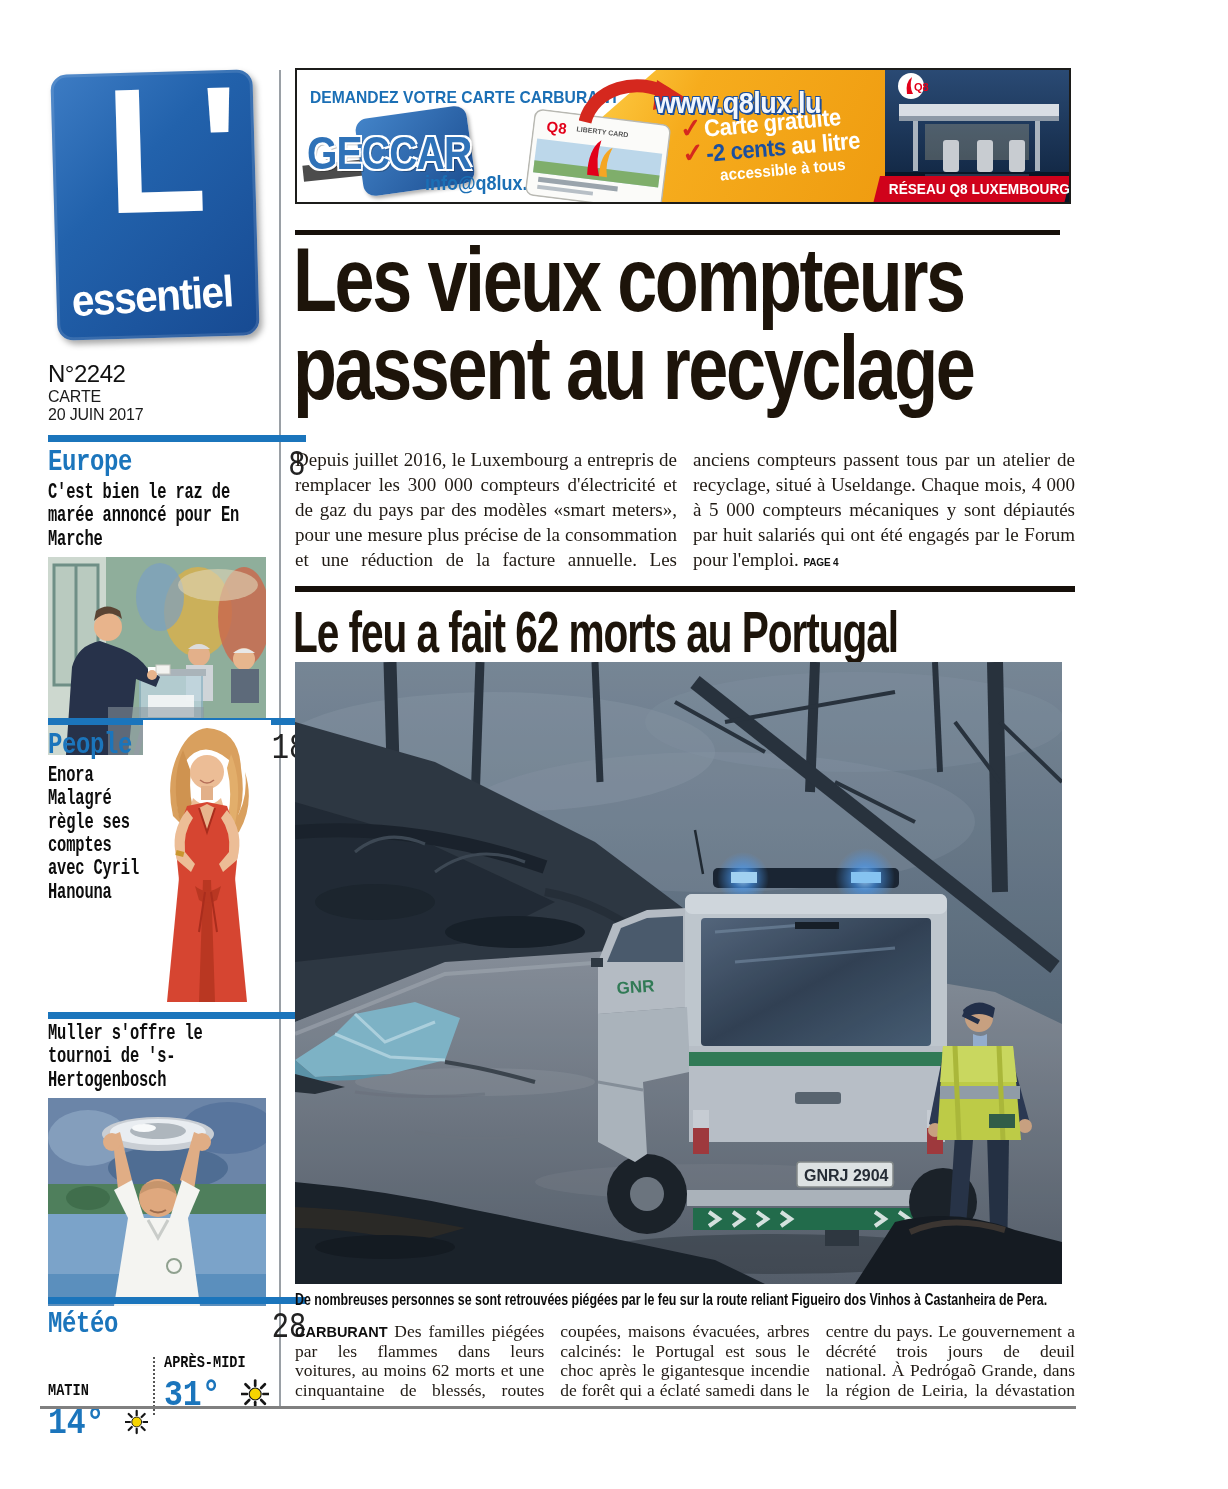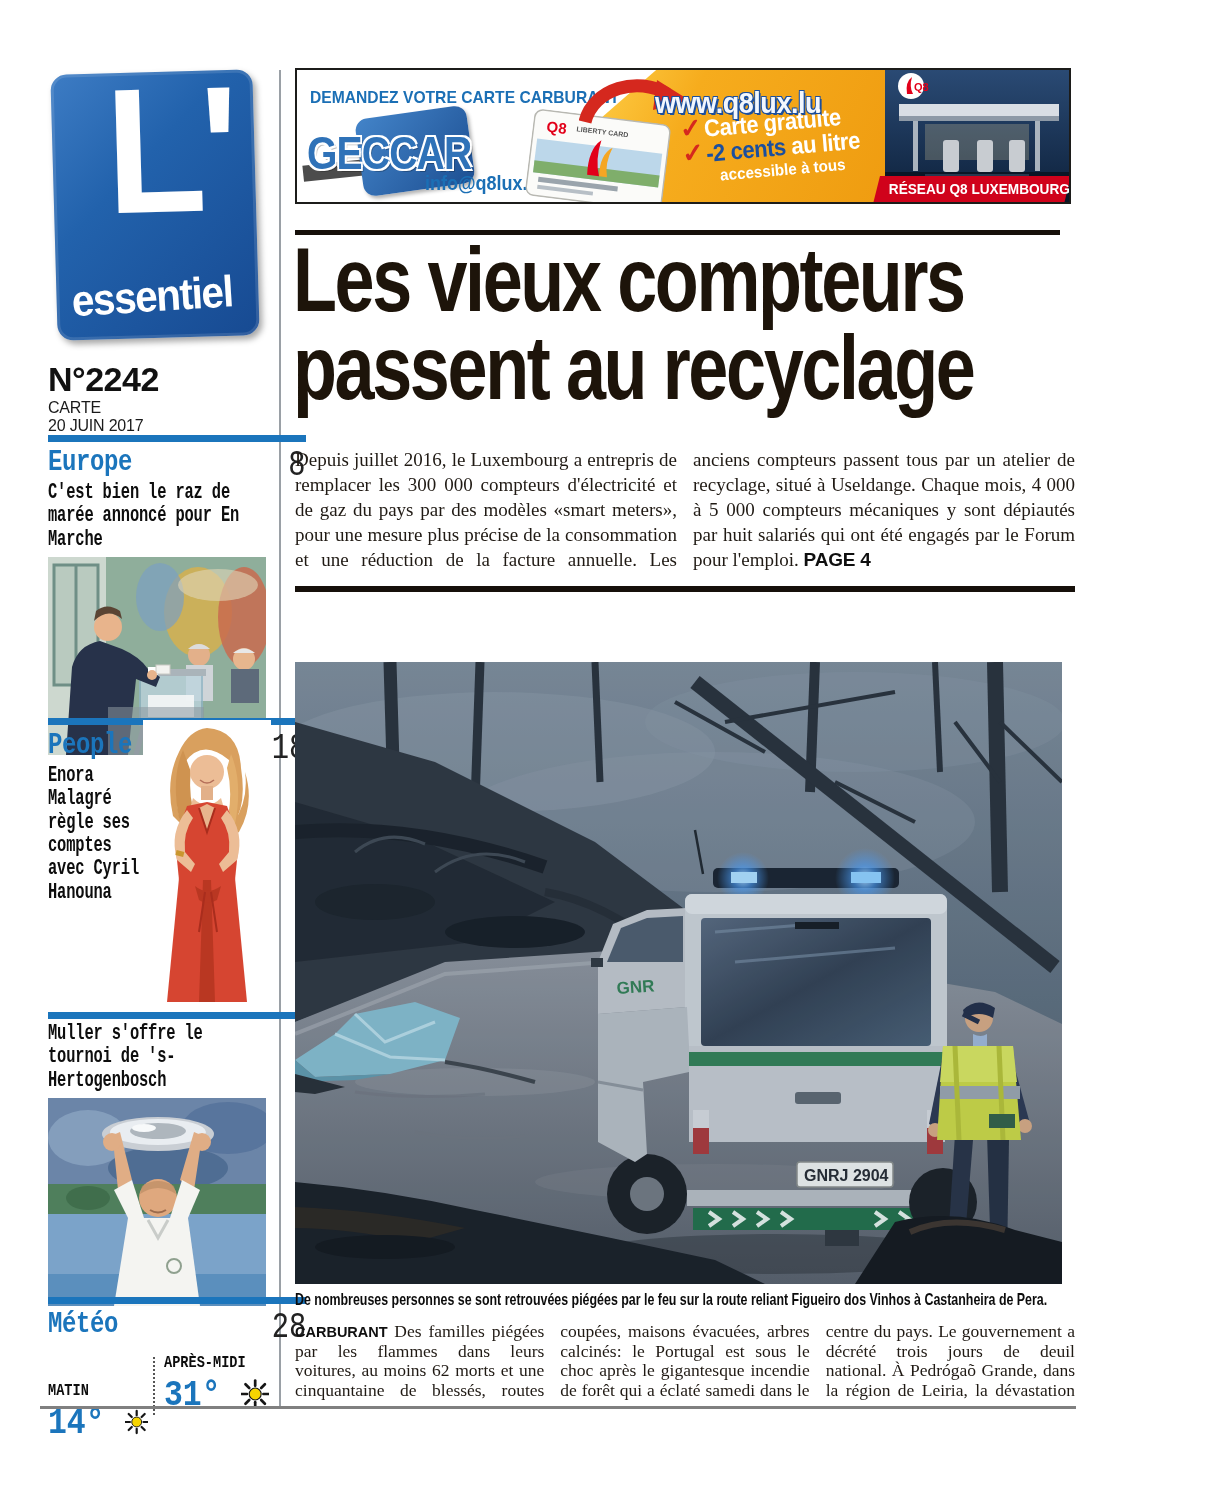--- a/index.html
+++ b/index.html
@@ -11,21 +11,21 @@
 
   
   #logo{left:54px;top:72px;width:202px;height:266px;border-radius:16px;
         background:linear-gradient(135deg,#3d7cc4 0%,#2262ac 38%,#174a92 100%);
         transform:rotate(-1.6deg);box-shadow:3px 4px 6px rgba(0,0,0,.35), inset 0 0 0 3px rgba(255,255,255,.12);}
   #logo .logo-l{position:absolute;left:48px;top:-24px;font-size:178px;font-weight:bold;color:#fff;
         letter-spacing:-6px;transform:scaleX(.92);}
   #logo .logo-word{position:absolute;left:16px;bottom:14px;font-size:44px;font-weight:bold;color:#fff;
         letter-spacing:-1.5px;transform:rotate(-2deg) scaleX(.92);transform-origin:0 100%;}
   #issue{left:48px;top:360px;line-height:1.15;}
-  #issue .num{font-size:34px;font-weight:bold;letter-spacing:-.5px;}
+  #issue .num{font-size:24px;font-weight:normal;letter-spacing:-.5px;}
   #issue .sub{font-size:16px;color:#1a1a1a;letter-spacing:-.2px;}
 
   
   .sect{position:absolute;left:48px;width:258px;font-family:Liberation Mono, monospace;}
   .sect-bar{height:7px;background:#1b75bc;margin-bottom:3px;}
   .sect-head{position:relative;height:36px;}
   .sect-title{position:absolute;left:0;top:0;font-size:30px;font-weight:bold;color:#1b75bc;
               transform:scaleX(.8);transform-origin:0 0;white-space:nowrap;letter-spacing:-.5px;}
   .sect-page{position:absolute;right:0;top:0;font-size:36px;font-weight:400;color:#222;
              transform:scaleX(.8);transform-origin:100% 0;}
@@ -75,21 +75,21 @@
   #ad-photo{left:588px;top:0;width:186px;height:136px;}
   #ad-redstrip{left:583px;top:106px;width:191px;height:26px;background:#d0021b;transform:skewX(-14deg);transform-origin:100% 0;}
   #ad-redstrip span{display:block;transform:skewX(14deg) scaleX(.88);transform-origin:0 0;color:#fff;font-weight:bold;
                     font-size:15.5px;padding:4px 0 0 10px;white-space:nowrap;}
 
   
   #lead-hl{left:293px;top:236px;width:955px;line-height:.98;}
   #lead-hl .cond{font-size:90px;font-weight:bold;letter-spacing:-3px;color:#1d140a;transform:scaleX(.8);}
   #lead-body{left:295px;top:447px;width:780px;height:138px;overflow:hidden;
              column-count:2;column-gap:16px;font-size:19px;line-height:1.32;text-align:justify;color:#201a14;}
-  #lead-body b{font-family:"Liberation Sans",sans-serif;font-size:19px;letter-spacing:-.2px;color:#0f0f0f;}
+  #lead-body b{font-family:"Liberation Sans",sans-serif;font-size:10px;letter-spacing:-.2px;color:#0f0f0f;}
 
   
   #fire-hl{left:293px;top:598px;}
   #fire-hl .cond{font-size:58px;font-weight:bold;letter-spacing:-1.5px;color:#1d140a;transform:scaleX(.7);}
   #fire-photo{left:295px;top:662px;width:767px;height:622px;display:block;}
   #caption{left:295px;top:1290px;font-size:17px;font-weight:bold;color:#0c0c0c;
            transform:scaleX(.73);transform-origin:0 0;white-space:nowrap;letter-spacing:0;}
   #fire-body{left:295px;top:1322px;width:780px;height:84px;overflow:hidden;
              column-count:3;column-gap:16px;font-size:17.5px;line-height:1.12;text-align:justify;color:#201a14;}
   #fire-body .dateline, #fire-body b{font-family:"Liberation Sans",sans-serif;font-size:14.5px;font-weight:bold;color:#0f0f0f;}
@@ -345,20 +345,23 @@
 
   <div id="lead-hl" class="abs">
     <span class="cond">Les vieux compteurs</span><br>
     <span class="cond">passent au recyclage</span>
   </div>
   <div id="lead-body" class="abs serif">
     <span>Depuis juillet 2016, le Luxembourg a entrepris de remplacer les 300 000 compteurs d'électricité et de gaz du pays par des modèles «smart meters», pour une mesure plus précise de la consommation et une réduction de la facture annuelle. Les anciens compteurs passent tous par un atelier de recyclage, situé à Useldange. Chaque mois, 4 000 à 5 000 compteurs mécaniques y sont dépiautés par huit salariés qui ont été engagés par le Forum pour l'emploi.</span>
     <b>PAGE 4</b>
   </div>
 
+  <div id="fire-hl" class="abs">
+    <span class="cond">Le feu a fait 62 morts au Portugal</span>
+  </div>
 
   <svg id="fire-photo" class="abs" viewBox="0 0 767 622">
     <defs>
       <linearGradient id="skyG" x1="0" y1="0" x2="0" y2="1">
         <stop offset="0" stop-color="#7d8a97"></stop>
           <stop offset=".55" stop-color="#5b6a78"></stop>
           <stop offset="1" stop-color="#45535f"></stop>
       </linearGradient>
       <linearGradient id="roadG" x1="0" y1="0" x2="0" y2="1">
         <stop offset="0" stop-color="#8e939b"></stop>

